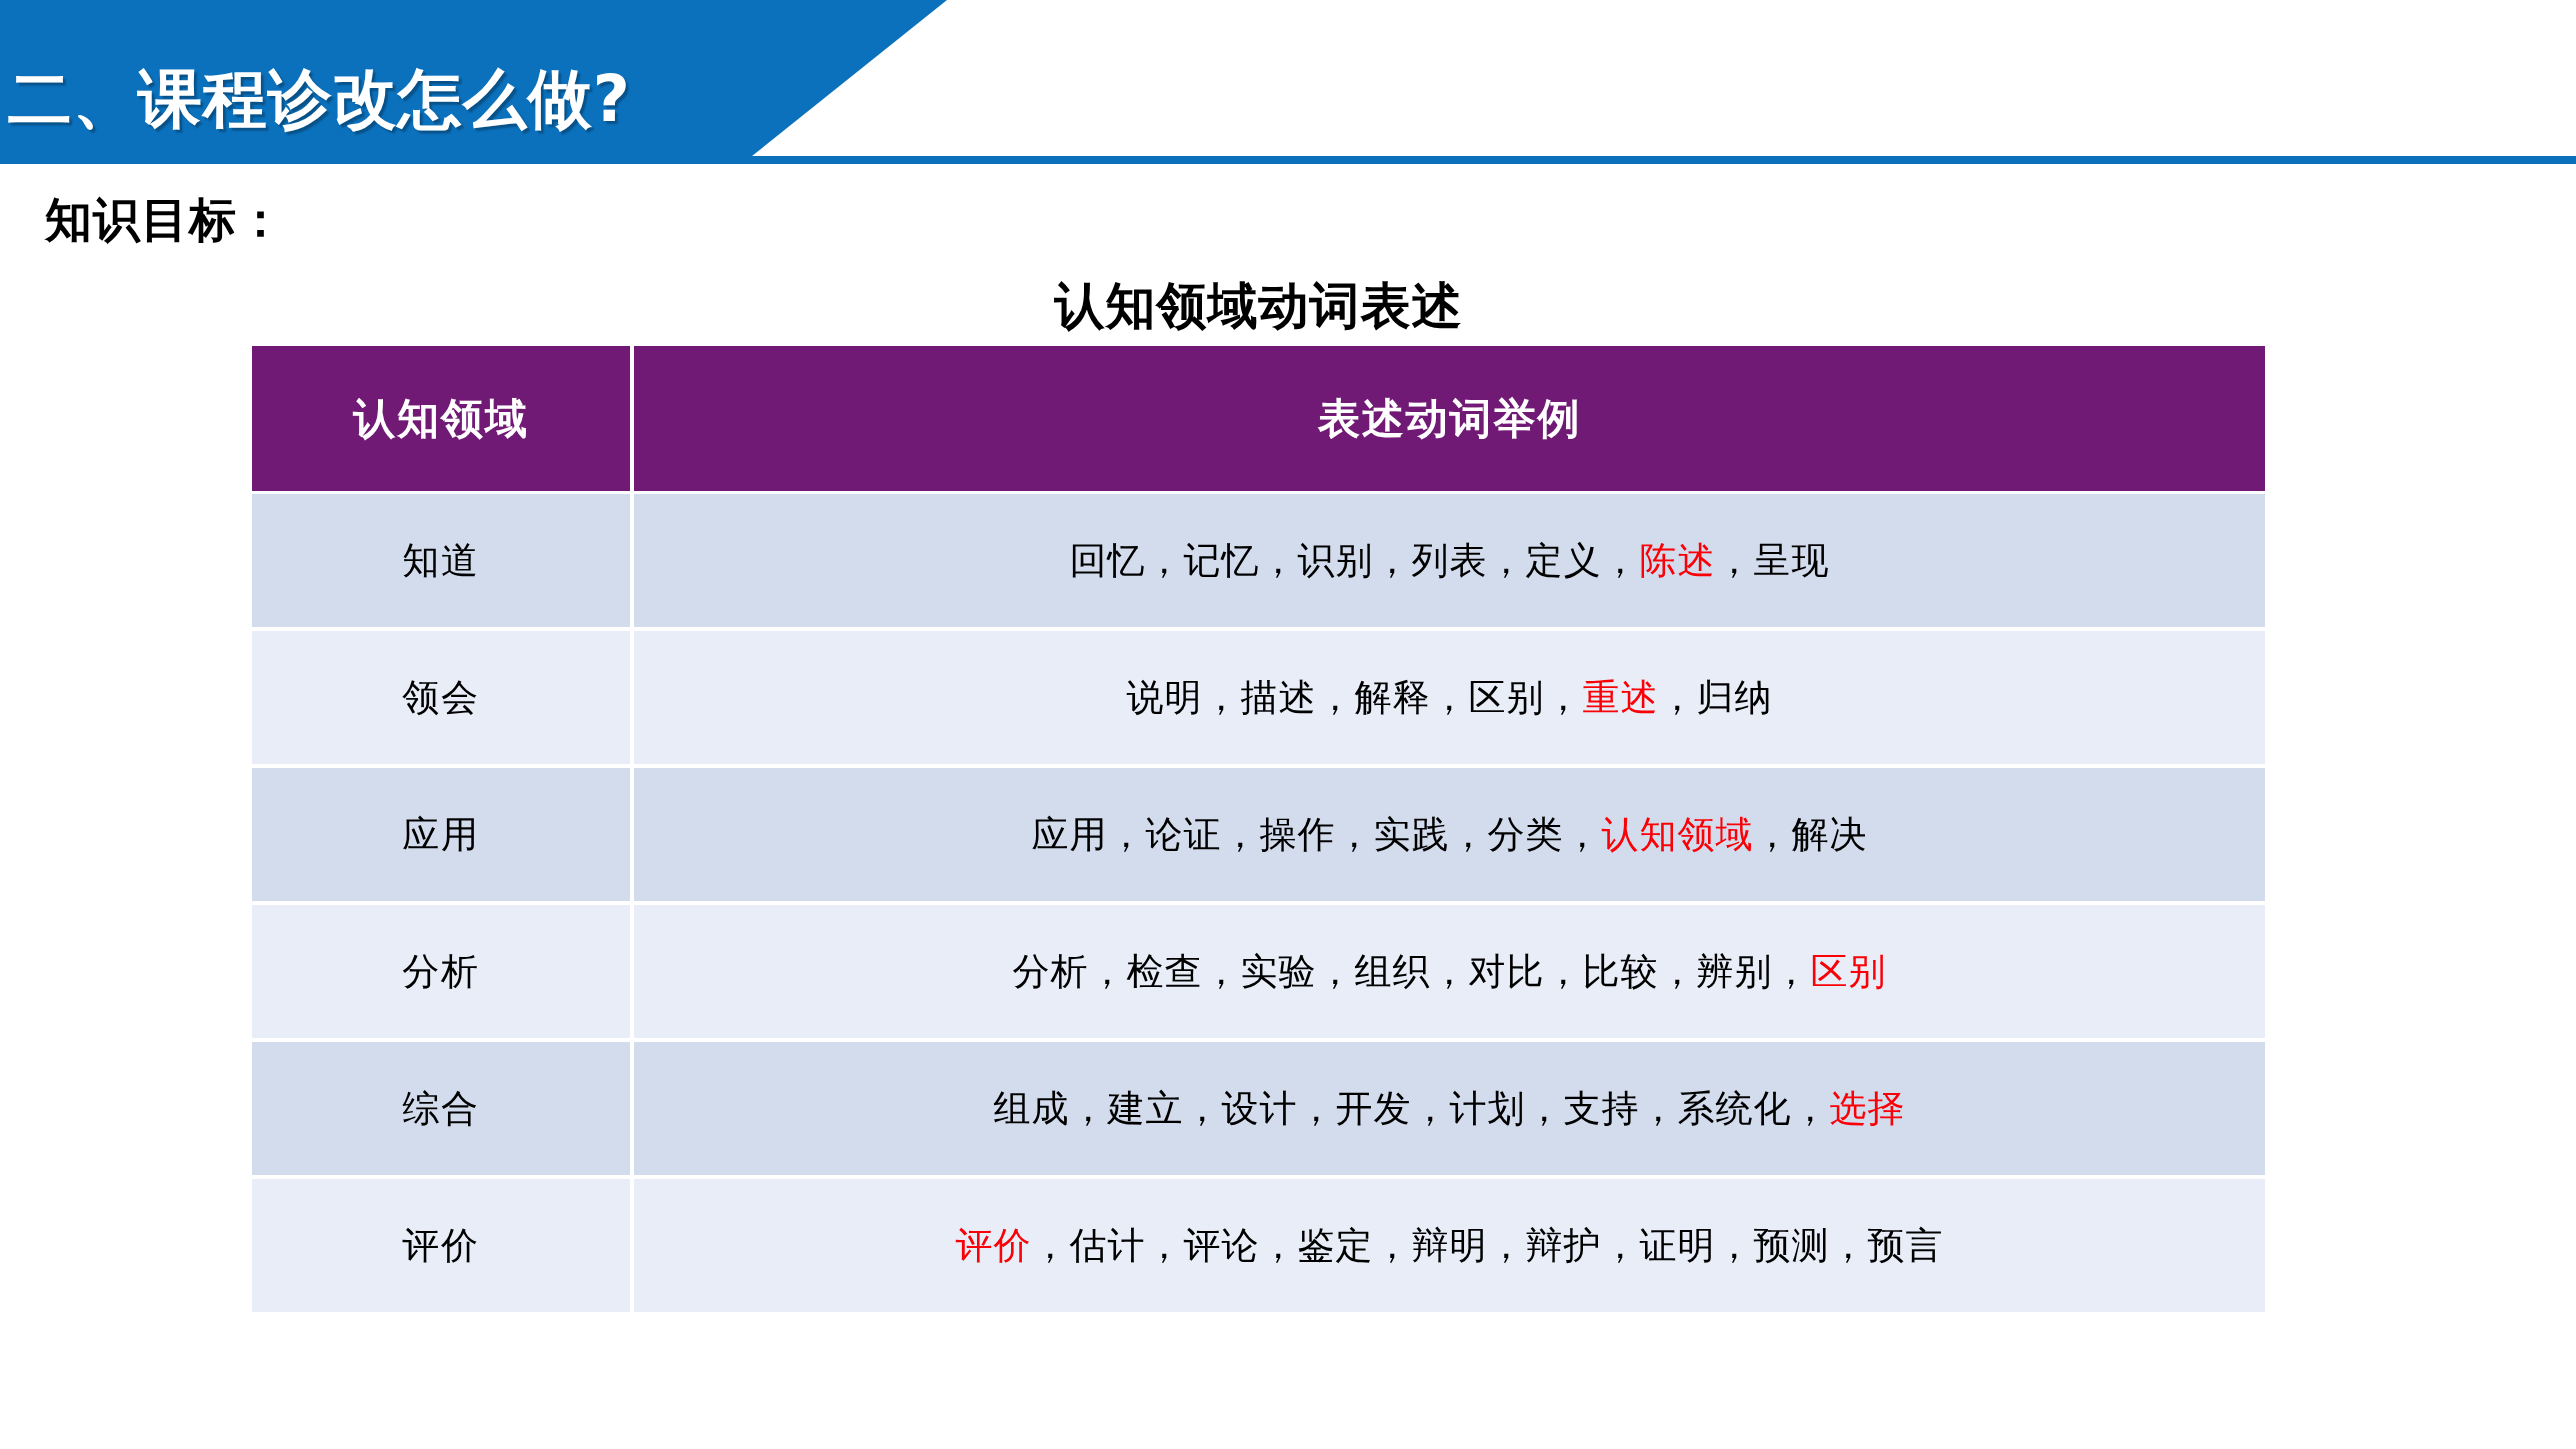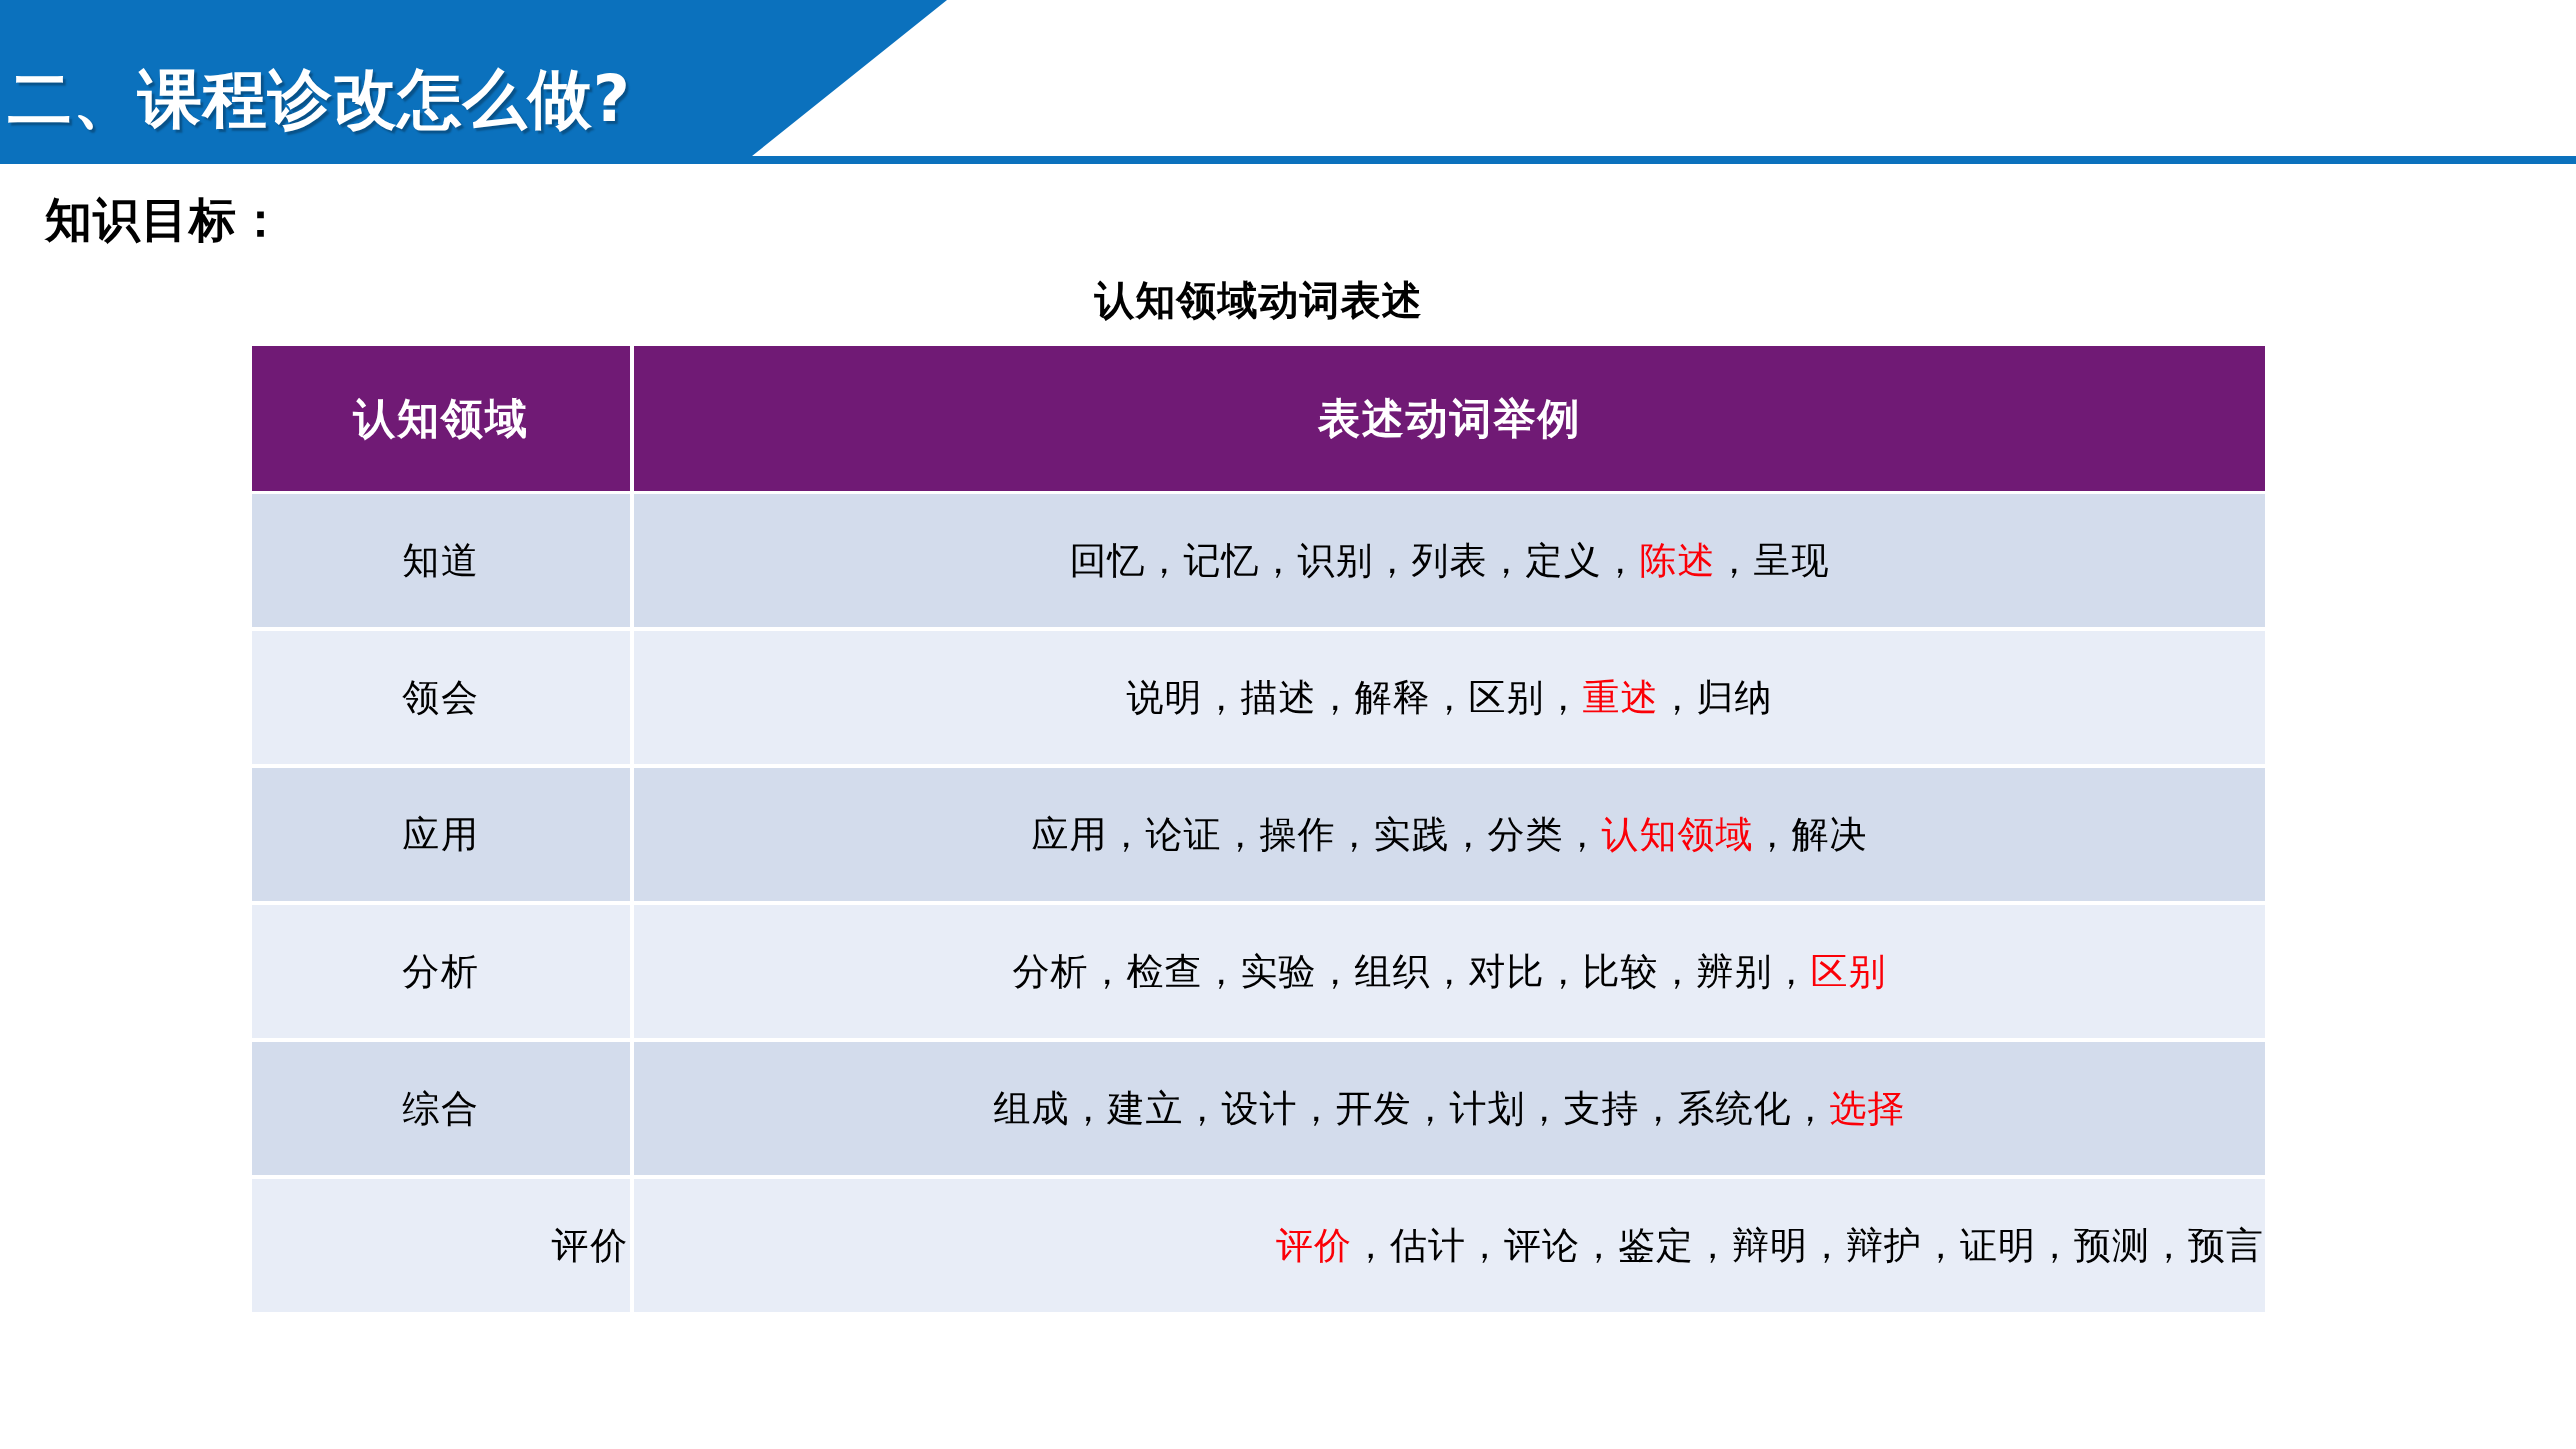--- a/index.html
+++ b/index.html
@@ -58,21 +58,21 @@
     font-family: "DejaVu Sans", "Liberation Sans", sans-serif;
   }
 
   
   #table-title {
     position: absolute;
     left: 252px;
     top: 273px;
     width: 2013px;
     text-align: center;
-    font-size: 40px;
+    font-size: 50px;
     font-weight: bold;
     color: #000000;
     letter-spacing: 1px;
     font-family: "DejaVu Sans", "Liberation Sans", sans-serif;
   }
 
   
   #verb-table {
     position: absolute;
     left: 252px;
@@ -112,21 +112,21 @@
   }
   #verb-table tbody td.td-domain {
     border-right: 4.8px solid #ffffff;
     letter-spacing: 1.9px;
   }
   #verb-table tbody td.td-verbs {
     letter-spacing: 1px;
   }
   #verb-table tbody tr.row-dark td { background: #d3dcec; }
   #verb-table tbody tr.row-light td { background: #e8edf7; }
-  #verb-table tbody tr:last-child td { border-bottom: none; text-align: right; }
+  #verb-table tbody tr:last-child td { border-bottom: none; }
 
   .verb-highlight { color: #fb0007; }
 </style>
 </head>
 <body>
 
 <div id="header-banner-body"></div>
 <div id="header-banner-title">二、课程诊改怎么做?</div>
 <div id="header-rule"></div>
 

